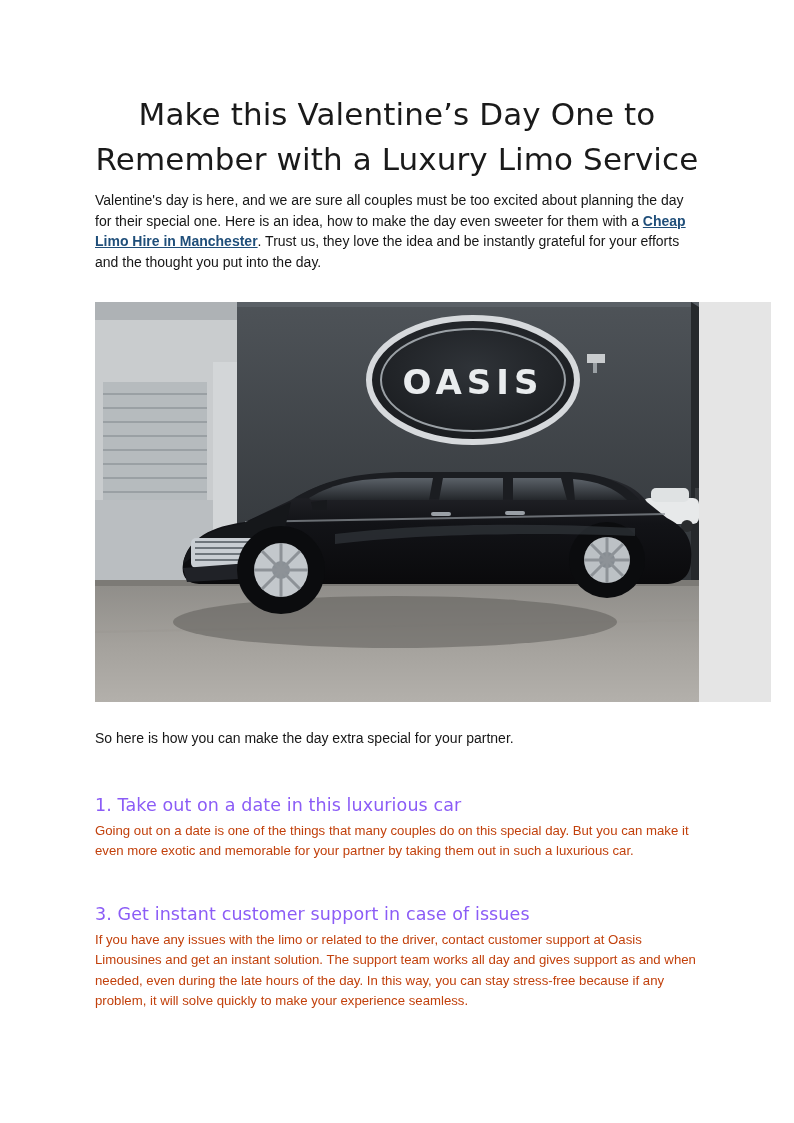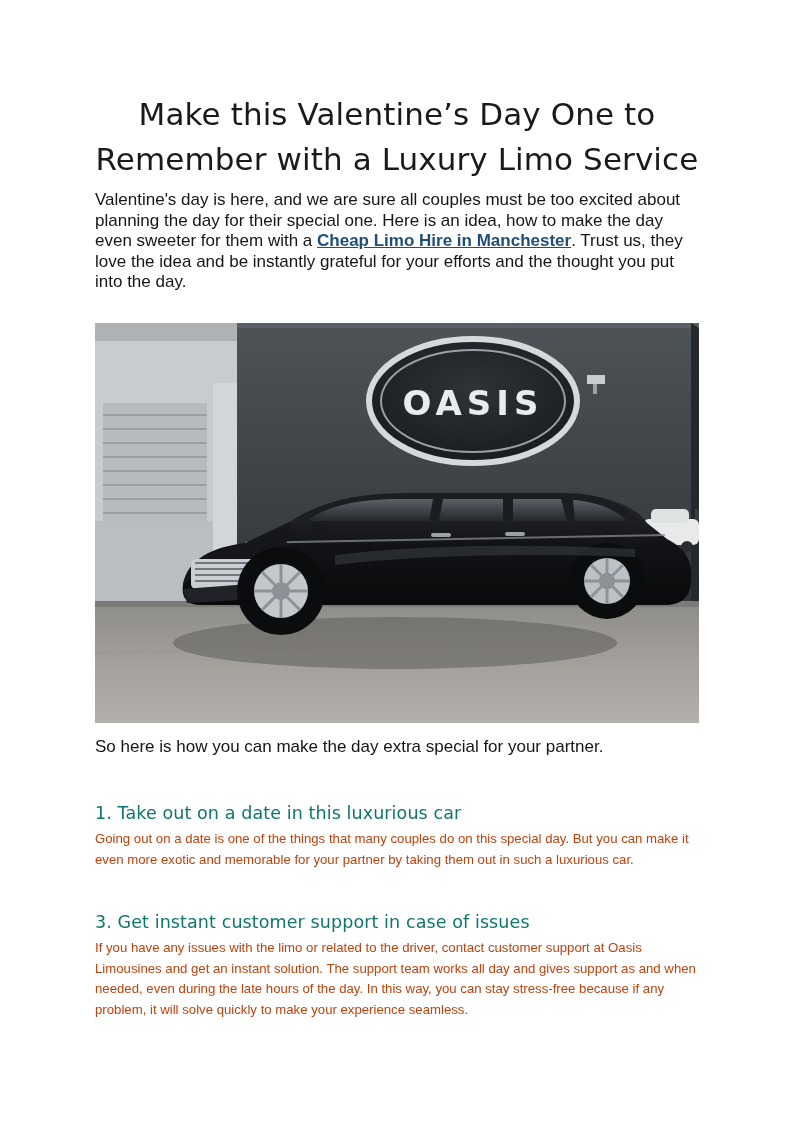--- a/index.html
+++ b/index.html
@@ -32,51 +32,51 @@
     font-family: "DejaVu Sans", sans-serif;
     font-weight: 400;
     font-size: 31px;
     line-height: 45px;
     text-align: center;
     color: #1a1a1a;
     margin: 0 0 8px 0;
     letter-spacing: 0.1px;
   }
   .para {
-    font-size: 17px;
+    font-size: 14px;
     line-height: 20.5px;
     color: #161616;
     margin: 0 0 6px 0;
     text-align: left;
   }
   .para a, .link {
     color: #1f4e79;
     font-weight: bold;
     text-decoration: underline;
   }
   .figure {
     margin: 30px 0 0 0;
-    width: 604px;
+    width: 676px;
     height: 400px;
     position: relative;
     overflow: hidden;
-    background: #ec4899;
+    background: #e5e5e5;
   }
   .figure svg {
     display: block;
   }
   .caption-para {
-    margin-top: 14px;
+    margin-top: 26px;
   }
   .heading2 {
     font-family: "DejaVu Sans", sans-serif;
     font-weight: 400;
     font-size: 17.5px;
     line-height: 24px;
-    color: #0f766e;
+    color: #8b5cf6;
     margin: 44px 0 4px 0;
     letter-spacing: 0.1px;
   }
   .heading2.second {
     margin-top: 40px;
   }
   .body-block {
     font-size: 13.2px;
     line-height: 20.5px;
     color: #c2410c;

